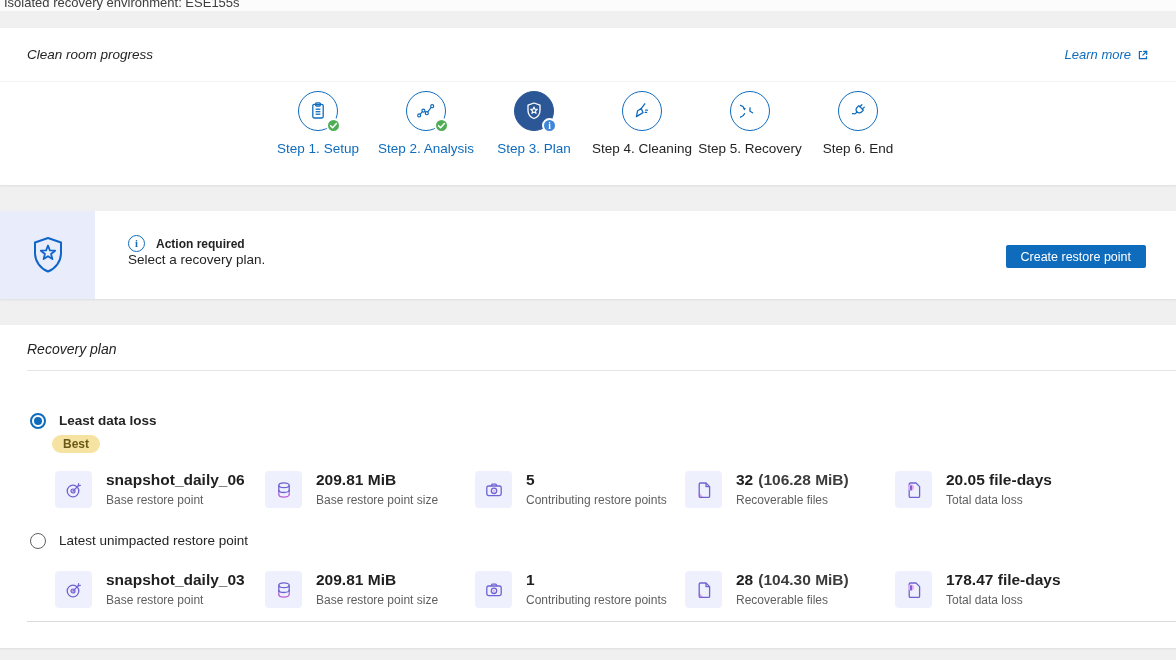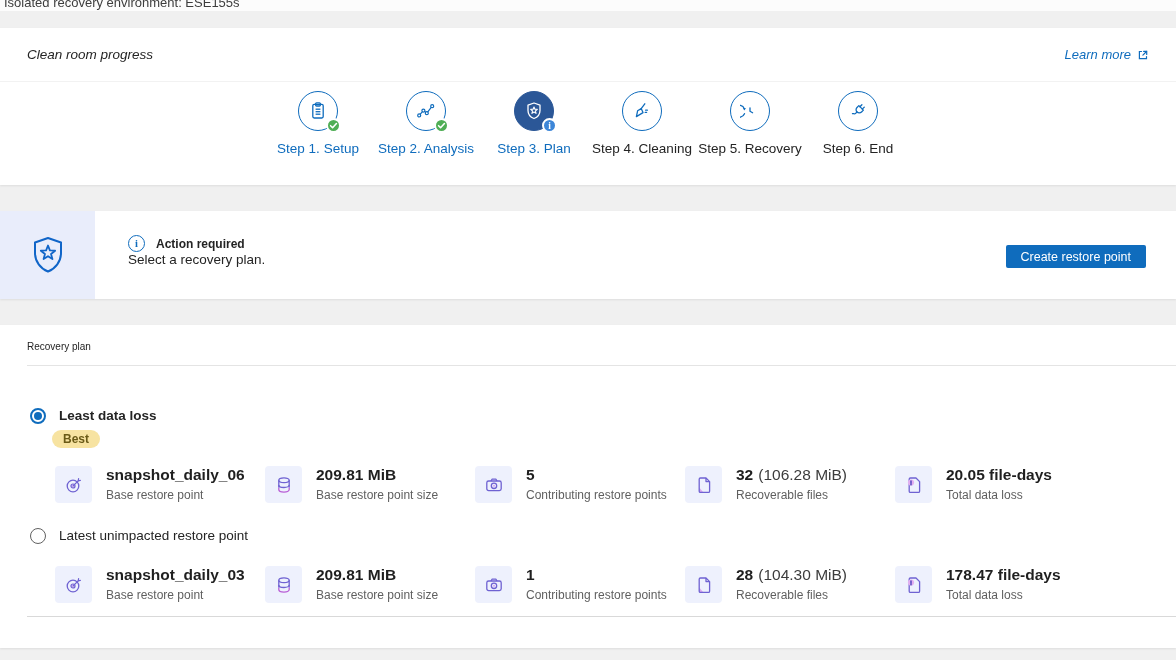--- a/index.html
+++ b/index.html
@@ -39,38 +39,38 @@
   .action-panel{position:absolute;left:0;top:0;width:95px;height:100%;background:var(--banner-panel);display:flex;align-items:center;justify-content:center;}
   .action-content{position:absolute;left:128px;top:24px;}
   .action-title-row{display:flex;align-items:center;gap:11px;}
   .info-circle{width:17px;height:17px;border-radius:50%;border:1.5px solid var(--accent);color:var(--accent);font-size:10.5px;font-weight:bold;display:flex;align-items:center;justify-content:center;font-family:"Liberation Serif",serif;}
   .action-title{font-size:12px;font-weight:bold;}
   .action-message{font-size:13.5px;}
   .primary-btn{position:absolute;right:30px;top:34px;height:23px;padding:0 15px;background:var(--accent);color:#fff;border:none;border-radius:2px;font-size:12.5px;font-family:"Liberation Sans",sans-serif;cursor:pointer;display:flex;align-items:center;text-align:center;}
 
   
   #card-plan{top:325px;height:323px;}
-  .plan-title{padding:16px 27px 13px;font-size:10px;}
+  .plan-title{padding:16px 27px 13px;font-size:14px;font-style:italic;}
   .plan-divider{border:none;border-top:1px solid var(--divider);margin-left:27px;}
   .plan-divider.bottom{margin-top:13px;border-top-color:#d9d9d9;}
 
   .option-head{display:flex;align-items:flex-start;padding-left:30px;margin-top:42px;cursor:pointer;}
   .option-head.second{margin-top:25px;}
   .radio{width:16px;height:16px;border-radius:50%;border:1px solid #616161;background:#fff;flex:none;margin-top:0;}
   .radio.selected{position:relative;border:2px solid var(--accent);}
   .radio.selected::after{content:'';position:absolute;inset:2px;border-radius:50%;background:var(--accent);}
   .option-label{margin-left:13px;font-size:13.5px;}
   .option-label.bold{font-weight:bold;}
   .best-badge{display:inline-block;margin:6px 0 0 52px;padding:2px 11px;background:var(--badge-bg);color:var(--badge-text);border-radius:9px;font-size:12px;font-weight:bold;}
 
   .stats-row{display:flex;padding-left:55px;margin-top:18px;}
   .stat{width:210px;display:flex;gap:14px;align-items:flex-start;}
   .stat-icon{width:37px;height:37px;border-radius:4px;background:var(--icon-tile-bg);display:flex;align-items:center;justify-content:center;flex:none;}
   .stat-value{font-size:15.5px;font-weight:bold;color:#1f1f1f;white-space:nowrap;line-height:1.15;}
-  .stat-value .secondary{font-weight:normal;color:#3c3c3c;margin-left:5px;}
+  .stat-value .secondary{font-weight:bold;color:#3c3c3c;margin-left:5px;}
   .stat-caption{font-size:12px;color:var(--text-secondary);margin-top:4px;white-space:nowrap;}
 
   svg{display:block;}
 </style>
 </head>
 <body>
 
 <div id="root">
 
   <div class="topbar">

